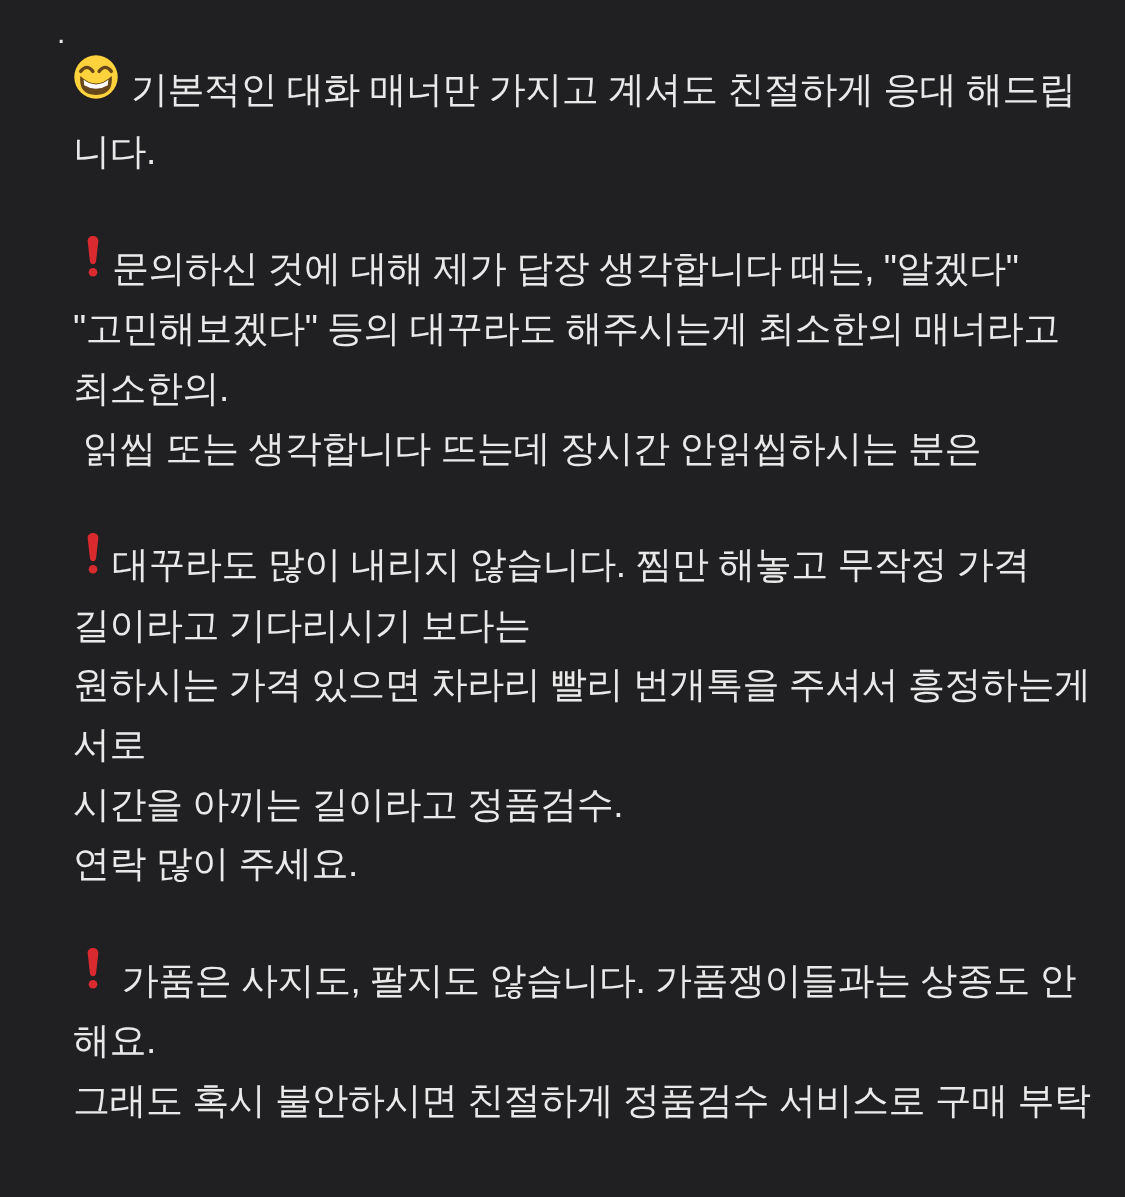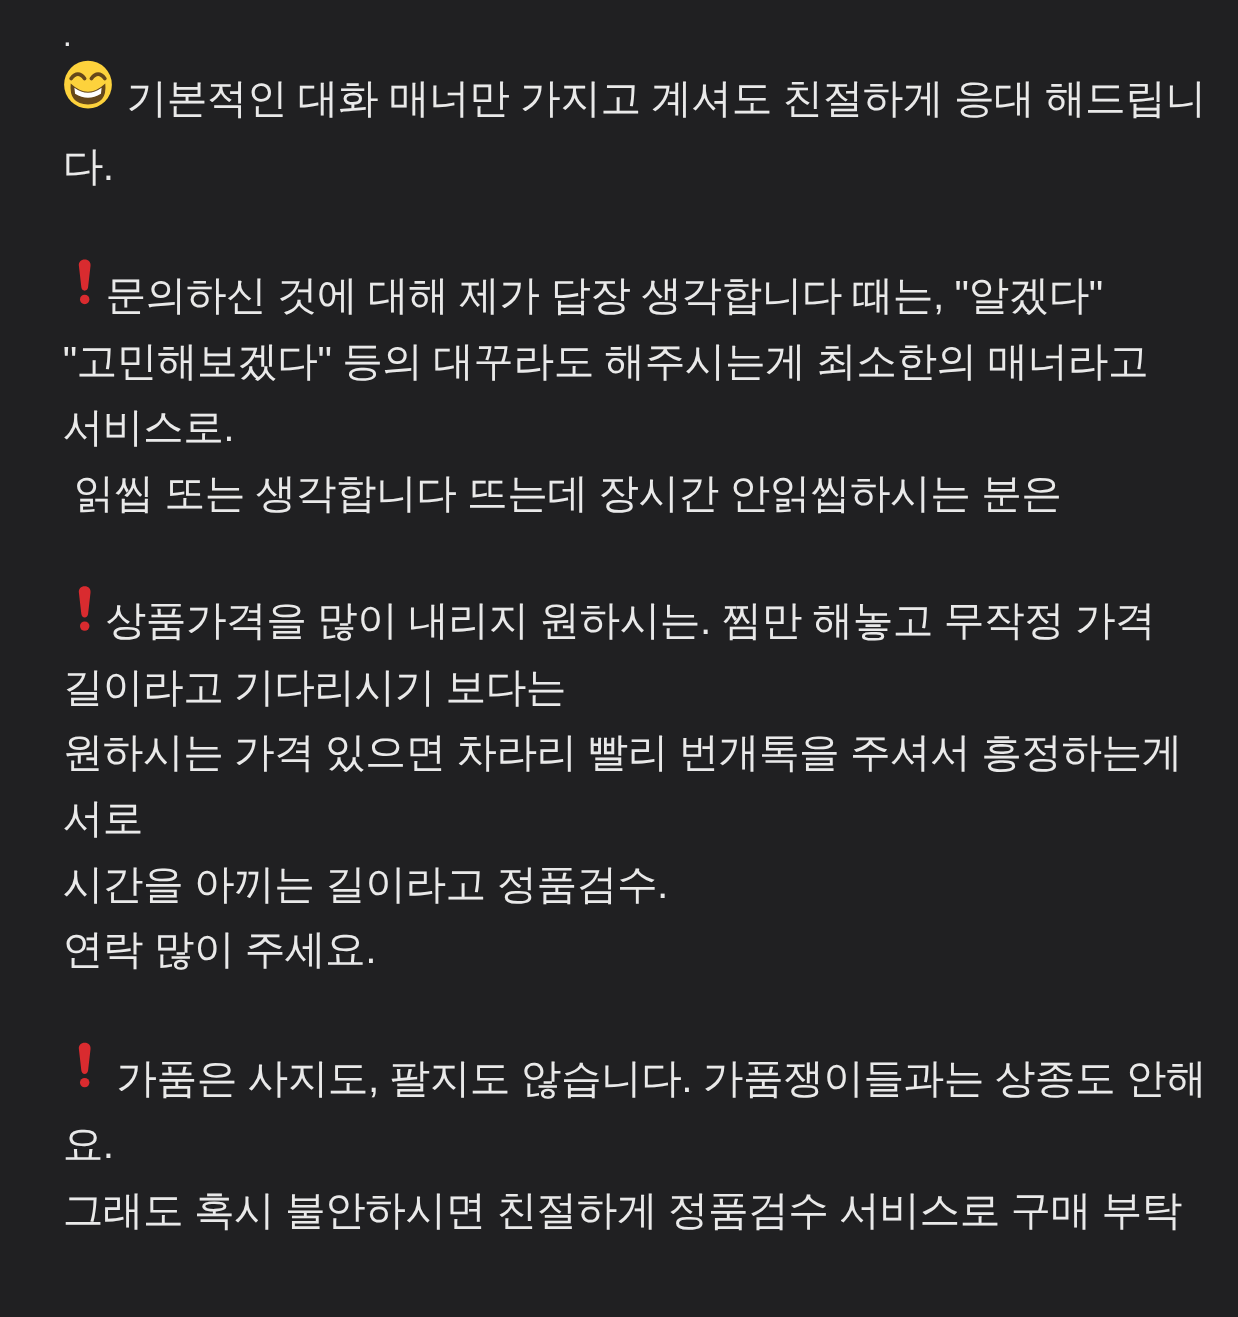--- a/index.html
+++ b/index.html
@@ -21,21 +21,21 @@
     line-height: 57px;
     min-height: 57px;
     white-space: pre-wrap;
     letter-spacing: -0.5px;
   }
   .dot-line {
     line-height: 50px;
     min-height: 50px;
     font-size: 30px;
   }
-  section { margin-top: 57px; }
+  section { margin-top: 57px; margin-left: 16px; }
   section.first { margin-top: 0; }
   .icon {
     display: inline-block;
     vertical-align: middle;
     transform: translateY(-4px);
   }
   .icon.emoji-grin { margin-right: 12px; }
   .icon.excl { margin-left: 12px; margin-right: 11px; }
   .txt { vertical-align: middle; }
 </style>
@@ -55,29 +55,29 @@
             <path d="M8.3 20.2 Q18 27.4 27.7 20.2 L27.2 24.4 Q18 30 8.8 24.4 Z" fill="#ffffff"></path>
           </svg></span><span class="txt">기본적인 대화 매너만 가지고 계셔도 친절하게 응대 해드립니다.</span></div>
   </section>
 
   <section>
     <div class="line"><span class="icon excl"><svg width="16" height="42" viewBox="0 0 16 42" aria-hidden="true">
             <path d="M8 1 C4.6 1 2.3 3.4 2.7 6.6 L4.9 26 C5.1 28 6.4 29.3 8 29.3 C9.6 29.3 10.9 28 11.1 26 L13.3 6.6 C13.7 3.4 11.4 1 8 1 Z" fill="#d92b2f"></path>
             <circle cx="8" cy="37.2" r="4.3" fill="#d92b2f"></circle>
           </svg></span><span class="txt">문의하신 것에 대해 제가 답장 생각합니다 때는, "알겠다"</span></div>
     <div class="line"><span class="txt">"고민해보겠다" 등의 대꾸라도 해주시는게 최소한의 매너라고</span></div>
-    <div class="line"><span class="txt">서비스로.</span></div>
+    <div class="line"><span class="txt">최소한의.</span></div>
     <div class="line"><span class="txt"> 읽씹 또는 생각합니다 뜨는데 장시간 안읽씹하시는 분은</span></div>
   </section>
 
   <section>
     <div class="line"><span class="icon excl"><svg width="16" height="42" viewBox="0 0 16 42" aria-hidden="true">
             <path d="M8 1 C4.6 1 2.3 3.4 2.7 6.6 L4.9 26 C5.1 28 6.4 29.3 8 29.3 C9.6 29.3 10.9 28 11.1 26 L13.3 6.6 C13.7 3.4 11.4 1 8 1 Z" fill="#d92b2f"></path>
             <circle cx="8" cy="37.2" r="4.3" fill="#d92b2f"></circle>
-          </svg></span><span class="txt">상품가격을 많이 내리지 원하시는. 찜만 해놓고 무작정 가격</span></div>
+          </svg></span><span class="txt">대꾸라도 많이 내리지 않습니다. 찜만 해놓고 무작정 가격</span></div>
     <div class="line"><span class="txt">길이라고 기다리시기 보다는</span></div>
     <div class="line"><span class="txt">원하시는 가격 있으면 차라리 빨리 번개톡을 주셔서 흥정하는게 서로</span></div>
     <div class="line"><span class="txt">시간을 아끼는 길이라고 정품검수.</span></div>
     <div class="line"><span class="txt">연락 많이 주세요.</span></div>
   </section>
 
   <section>
     <div class="line"><span class="icon excl"><svg width="16" height="42" viewBox="0 0 16 42" aria-hidden="true">
             <path d="M8 1 C4.6 1 2.3 3.4 2.7 6.6 L4.9 26 C5.1 28 6.4 29.3 8 29.3 C9.6 29.3 10.9 28 11.1 26 L13.3 6.6 C13.7 3.4 11.4 1 8 1 Z" fill="#d92b2f"></path>
             <circle cx="8" cy="37.2" r="4.3" fill="#d92b2f"></circle>

